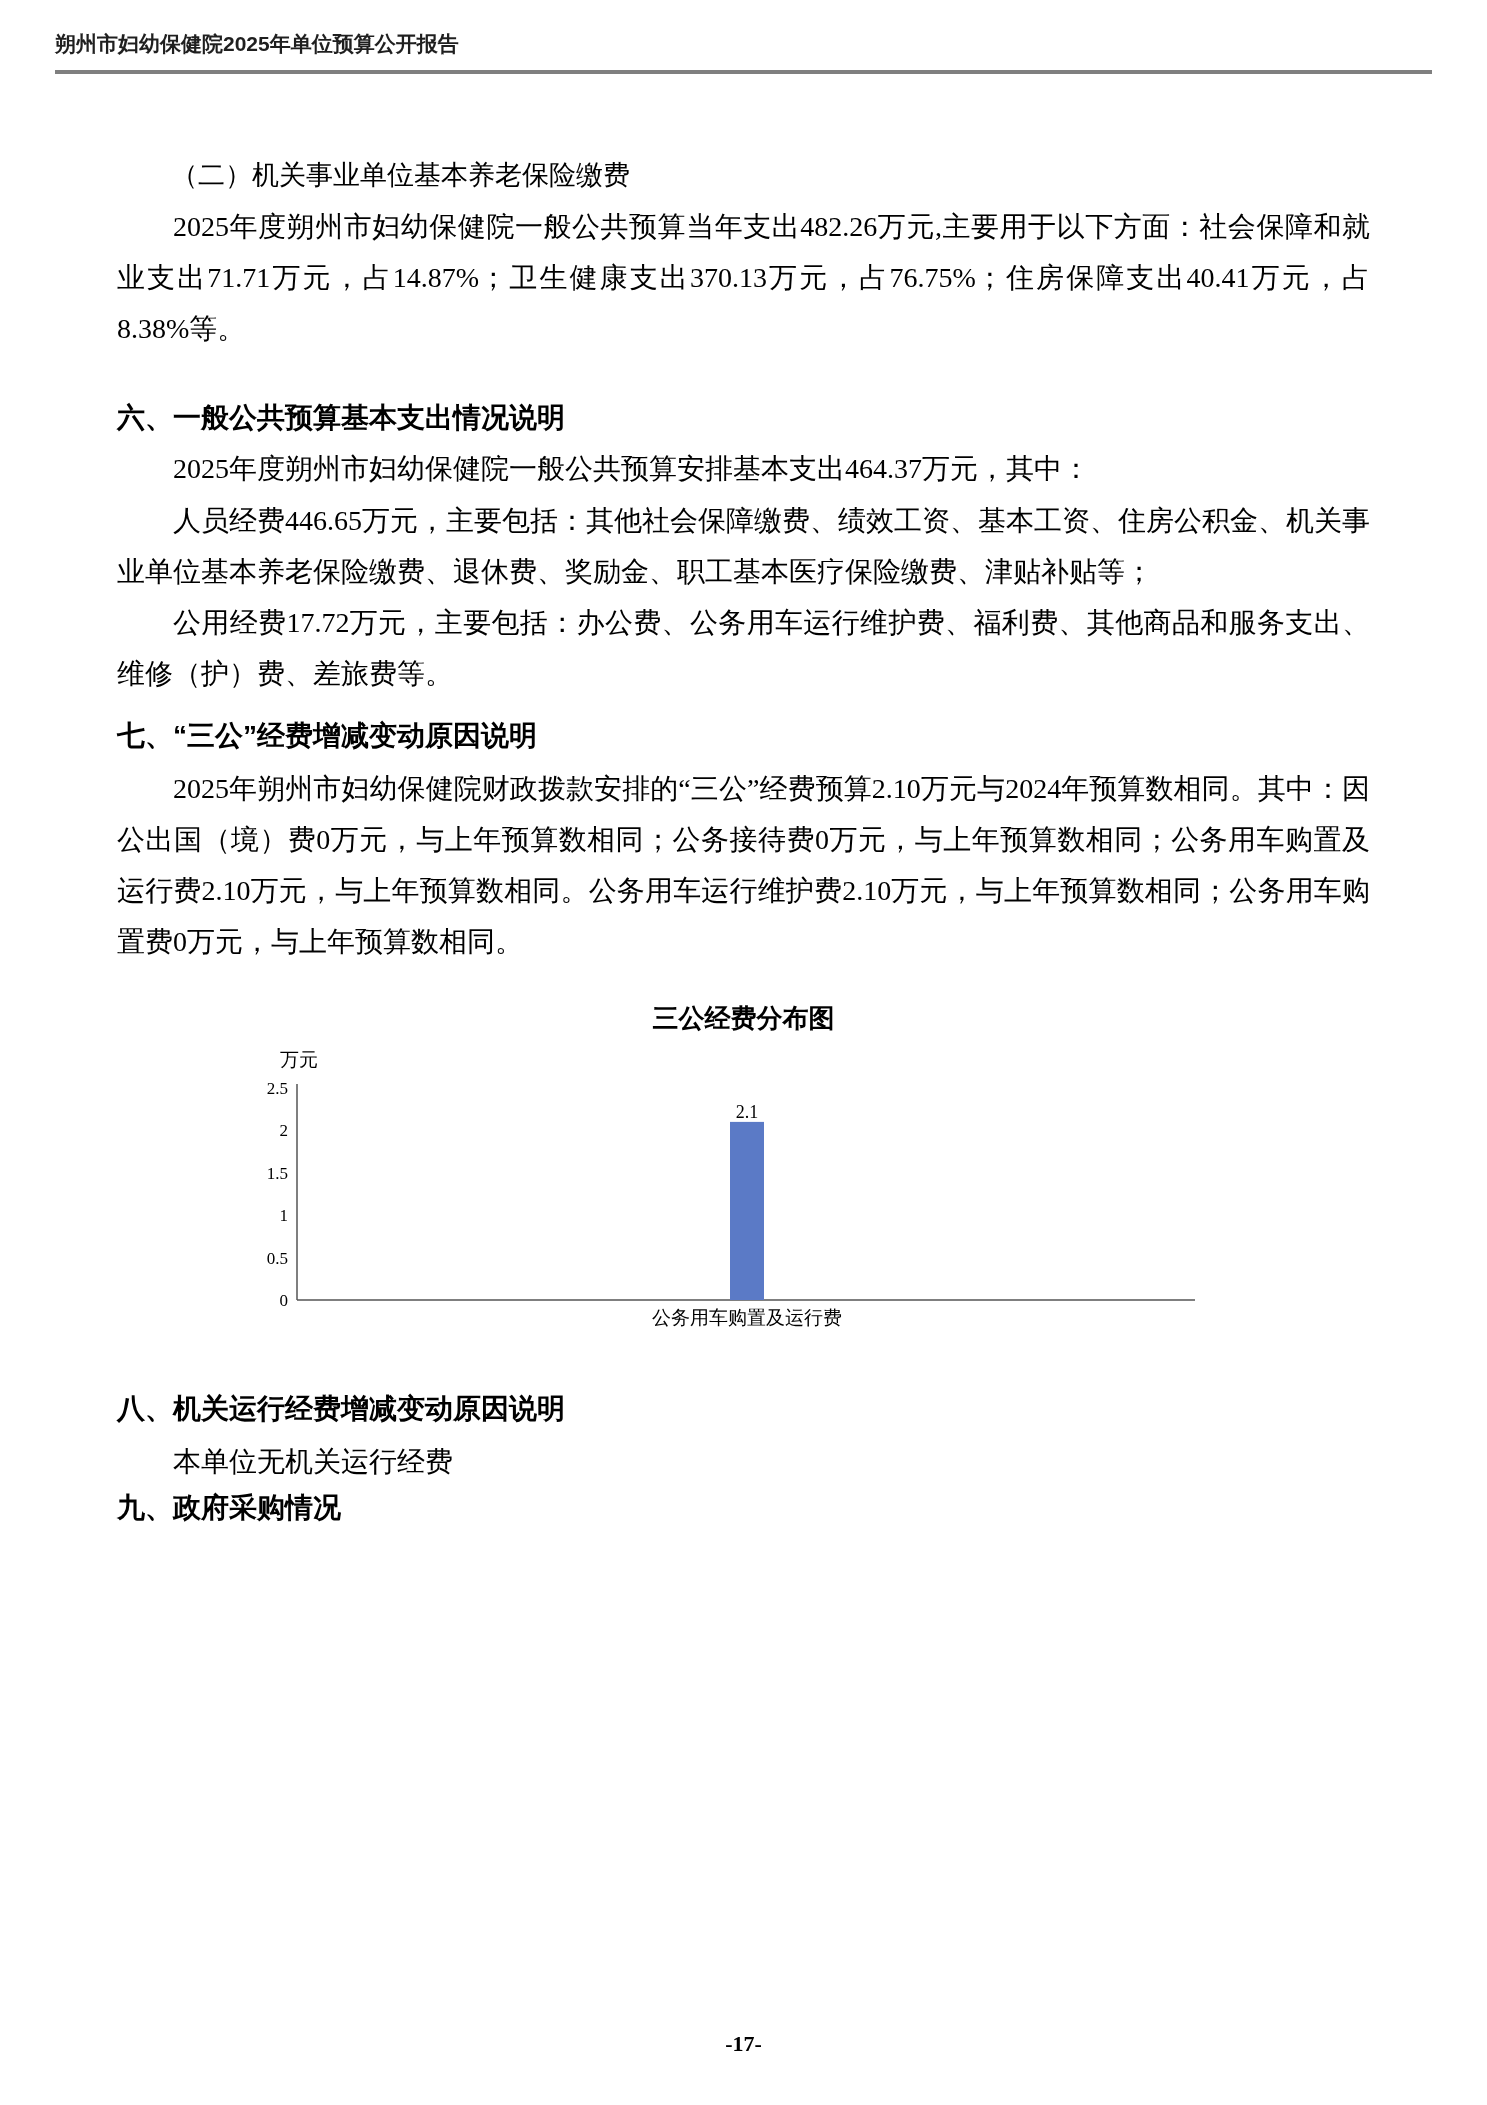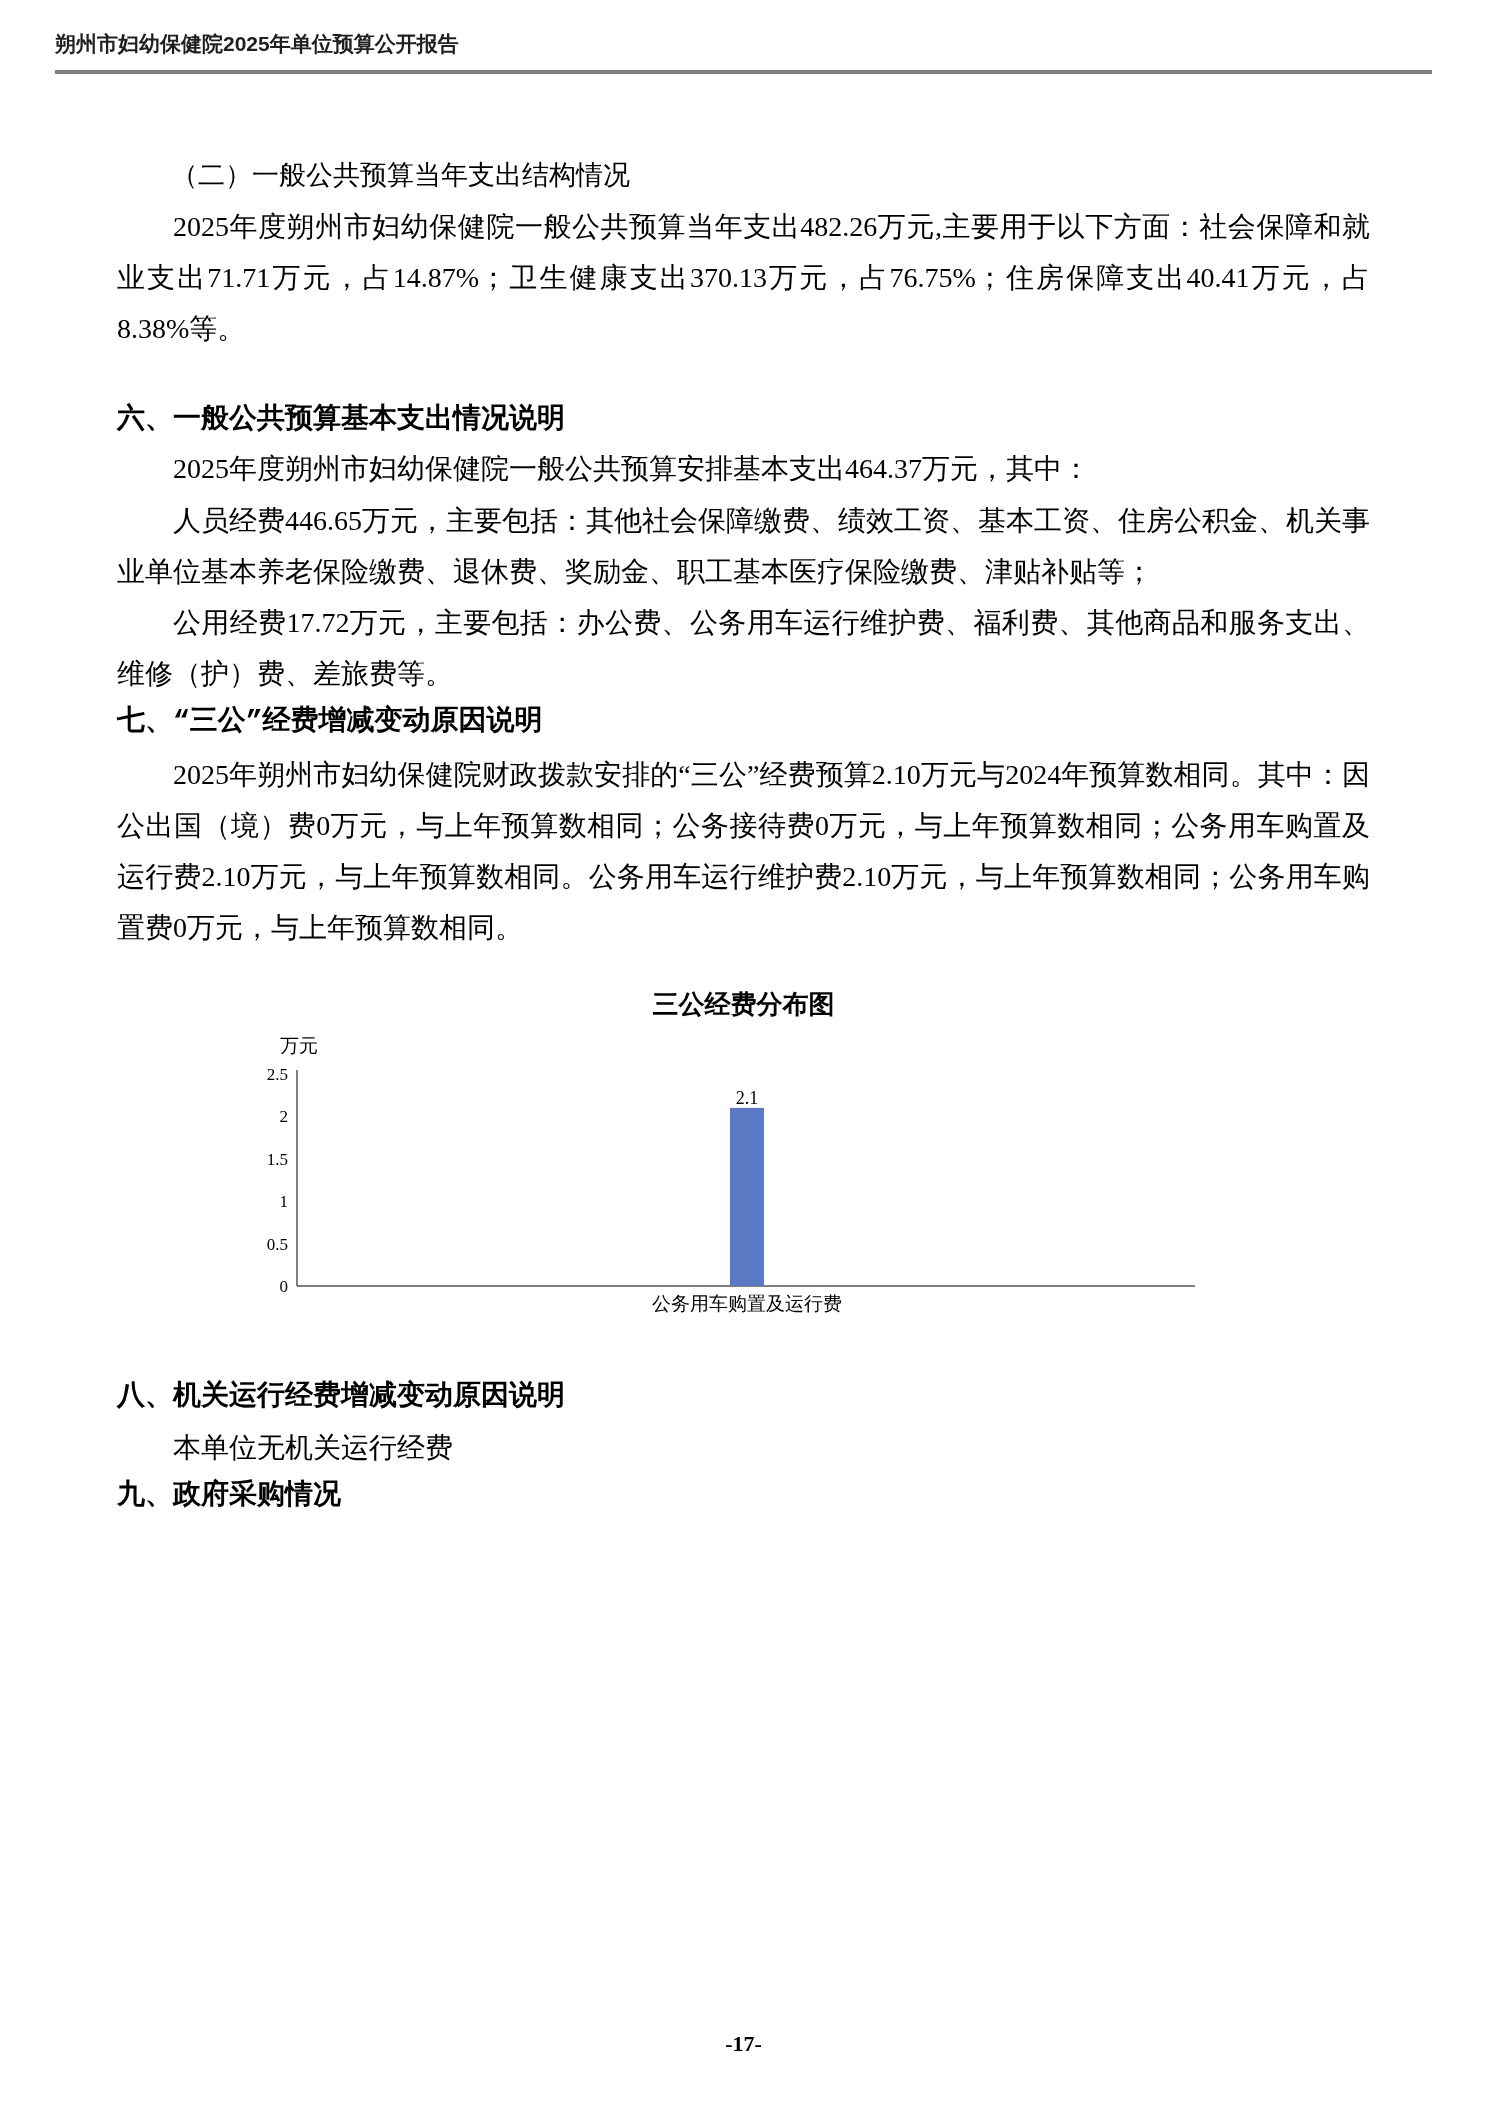--- a/index.html
+++ b/index.html
@@ -52,21 +52,21 @@
     margin:0;
     font-family:"Liberation Sans","DejaVu Sans",sans-serif;
     font-weight:700;
     font-size:28px;
     line-height:36px;
   }
   .h2-basic{margin-top:46px;}
   .para-basic-0{margin-top:7px;}
   .para-basic-1{margin-top:1px;}
   .para-basic-2{margin-top:0;}
-  .h2-three{margin-top:5px;font-family:Liberation Mono, monospace;}
+  .h2-three{margin-top:19px;}
   .para-three{margin-top:9px;font-family:Liberation Serif, serif;}
   .h2-operating{margin-top:41px;}
   .para-operating{margin-top:9px;}
   .h2-procurement{margin-top:3px;}
   footer{
     position:absolute;
     left:0;right:0;bottom:48px;
     text-align:center;
     font-size:22px;
     font-weight:bold;
@@ -76,21 +76,21 @@
 </head>
 <body>
 
 <div class="page">
   <header>
     <div class="header-title">朔州市妇幼保健院2025年单位预算公开报告</div>
     <div class="header-rule"></div>
   </header>
 
   <main>
-    <p class="sub-heading">（二）一般公共预算当年支出结构情况</p>
+    <p class="sub-heading">（二）机关事业单位基本养老保险缴费</p>
     <p class="para para-expenditure">2025年度朔州市妇幼保健院一般公共预算当年支出482.26万元,主要用于以下方面：社会保障和就业支出71.71万元，占14.87%；卫生健康支出370.13万元，占76.75%；住房保障支出40.41万元，占8.38%等。</p>
 
 
     <h2 class="h2-basic">六、一般公共预算基本支出情况说明</h2>
     <p class="para para-basic-0">2025年度朔州市妇幼保健院一般公共预算安排基本支出464.37万元，其中：</p>
     <p class="para para-basic-1">人员经费446.65万元，主要包括：其他社会保障缴费、绩效工资、基本工资、住房公积金、机关事业单位基本养老保险缴费、退休费、奖励金、职工基本医疗保险缴费、津贴补贴等；</p>
     <p class="para para-basic-2">公用经费17.72万元，主要包括：办公费、公务用车运行维护费、福利费、其他商品和服务支出、维修（护）费、差旅费等。</p>
 
     <h2 class="h2-three">七、“三公”经费增减变动原因说明</h2>
     <p class="para para-three">2025年朔州市妇幼保健院财政拨款安排的“三公”经费预算2.10万元与2024年预算数相同。其中：因公出国（境）费0万元，与上年预算数相同；公务接待费0万元，与上年预算数相同；公务用车购置及运行费2.10万元，与上年预算数相同。公务用车运行维护费2.10万元，与上年预算数相同；公务用车购置费0万元，与上年预算数相同。</p>

